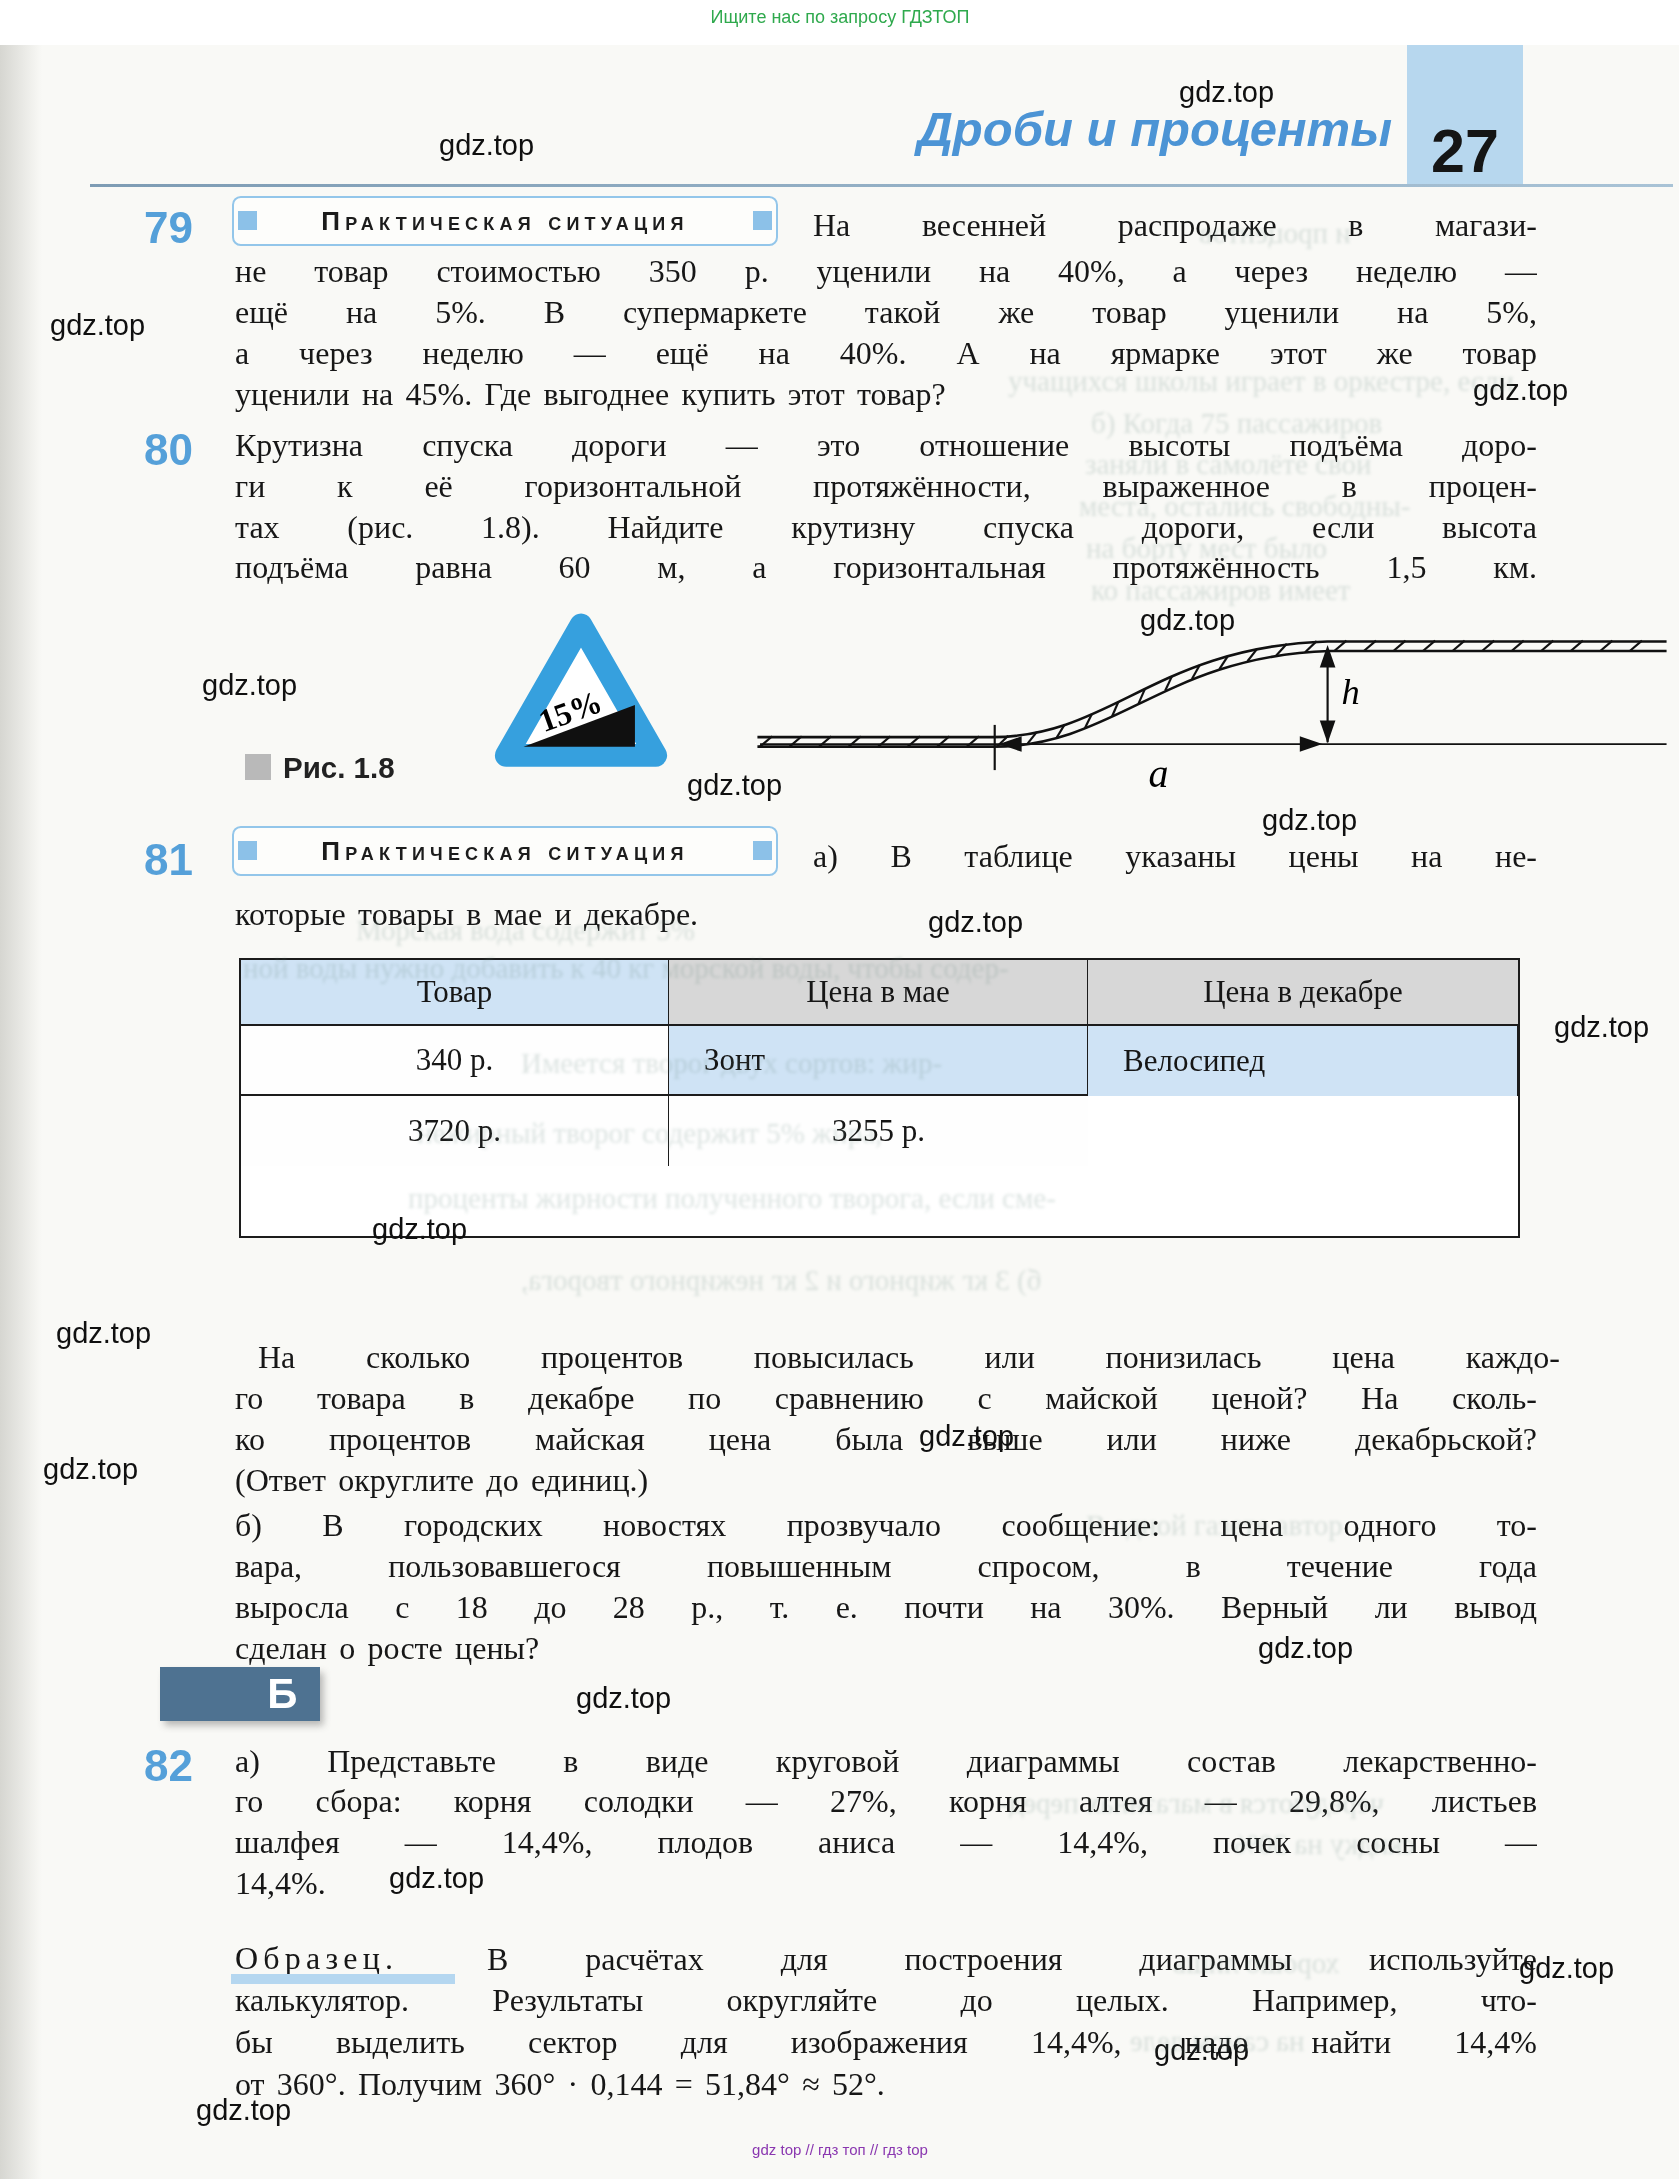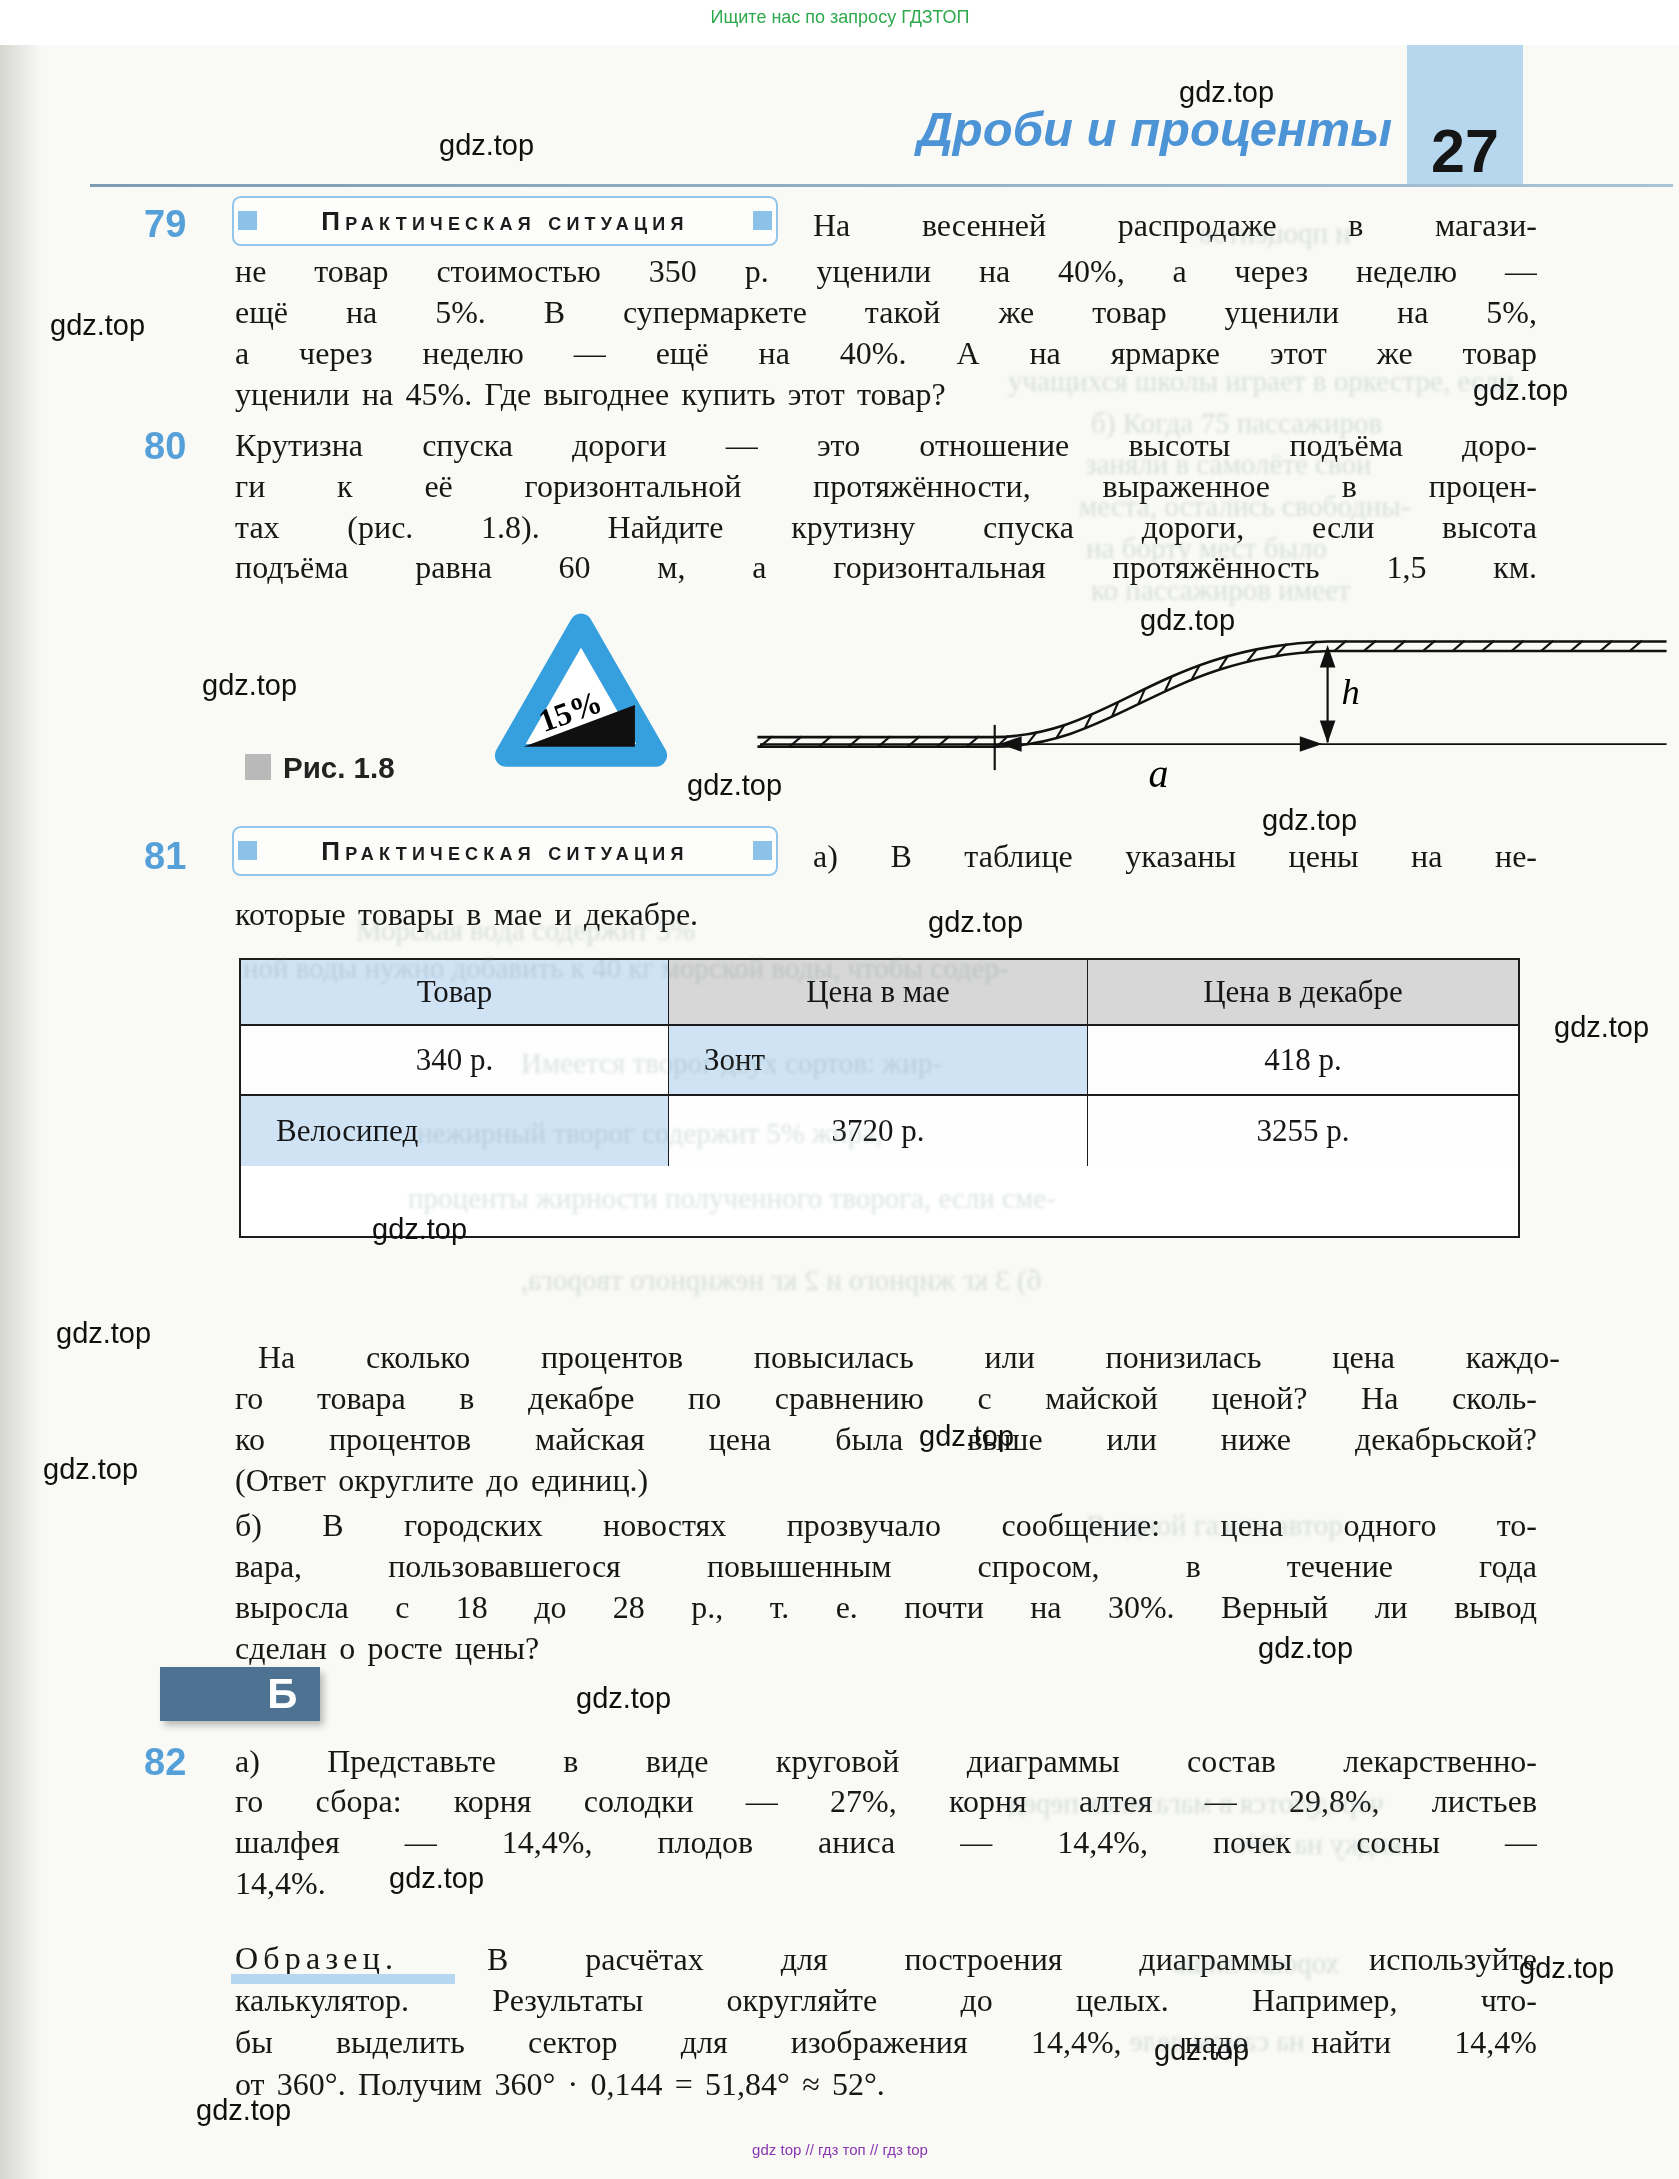--- a/index.html
+++ b/index.html
@@ -22,21 +22,21 @@
   .chapter-title{position:absolute;left:860px;top:101px;width:532px;text-align:right;
     font-family:"Liberation Sans",sans-serif;font-style:italic;font-weight:700;
     font-size:49px;color:#4c94d5;white-space:nowrap;}
   .tab{position:absolute;left:1407px;top:45px;width:116px;height:140px;background:#b7d7ee;
     display:flex;align-items:flex-end;justify-content:center;}
   .tab .num{font-family:"Liberation Sans",sans-serif;font-weight:700;font-size:61px;
     color:#151515;line-height:1;padding-bottom:3.5px;}
   .rule{position:absolute;left:90px;top:184px;width:1583px;height:2.6px;
     background:linear-gradient(to right,#7e9cb4,#a9c3d6);}
   .pnum{position:absolute;font-family:"Liberation Sans",sans-serif;font-weight:700;
-    font-size:38px;color:#55a0d9;}
+    font-size:44px;color:#55a0d9;}
   .badge{position:absolute;width:546px;height:50px;border:2.6px solid #93c6ea;border-radius:8.7px;
     background:#fdfdfb;box-sizing:border-box;display:flex;align-items:center;justify-content:center;}
   .badge .sq{position:absolute;width:19px;height:19px;background:#8cc1e8;top:13px;}
   .badge .sq.l{left:4.3px;} .badge .sq.r{right:4.3px;}
   .badge .lbl{font-family:"Liberation Sans",sans-serif;font-variant:small-caps;
     font-weight:700;font-size:26px;letter-spacing:5.2px;color:#1c1c1c;white-space:nowrap;}
   .tline{position:absolute;font-size:32px;line-height:39px;color:#171717;
     white-space:nowrap;word-spacing:4.3px;}
   .tline.just{white-space:normal;text-align:justify;text-align-last:justify;height:40px;overflow:hidden;}
   .ptable{position:absolute;left:239px;top:958px;display:grid;
@@ -147,21 +147,20 @@
   <text x="462" y="218" font-size="46" font-style="italic">a</text>
   <text x="684" y="122" font-size="42" font-style="italic">h</text>
 </svg>
 
 <div class="ptable" id="price-table">
     <div class="cell head0">Товар</div>
     <div class="cell head">Цена в мае</div>
     <div class="cell head lastcol">Цена в декабре</div>
     <div class="cell val">340 р.</div>
     <div class="cell name">Зонт</div>
-    <div class="cell val lastcol">418 р.</div>
     <div class="cell name lastrow">Велосипед</div>
     <div class="cell val lastrow">3720 р.</div>
     <div class="cell val lastcol lastrow">3255 р.</div>
   </div>
 
 <div class="section-b">
   <span class="letter">Б</span>
 </div>
 
 <div class="sample-label">Образец.</div>

